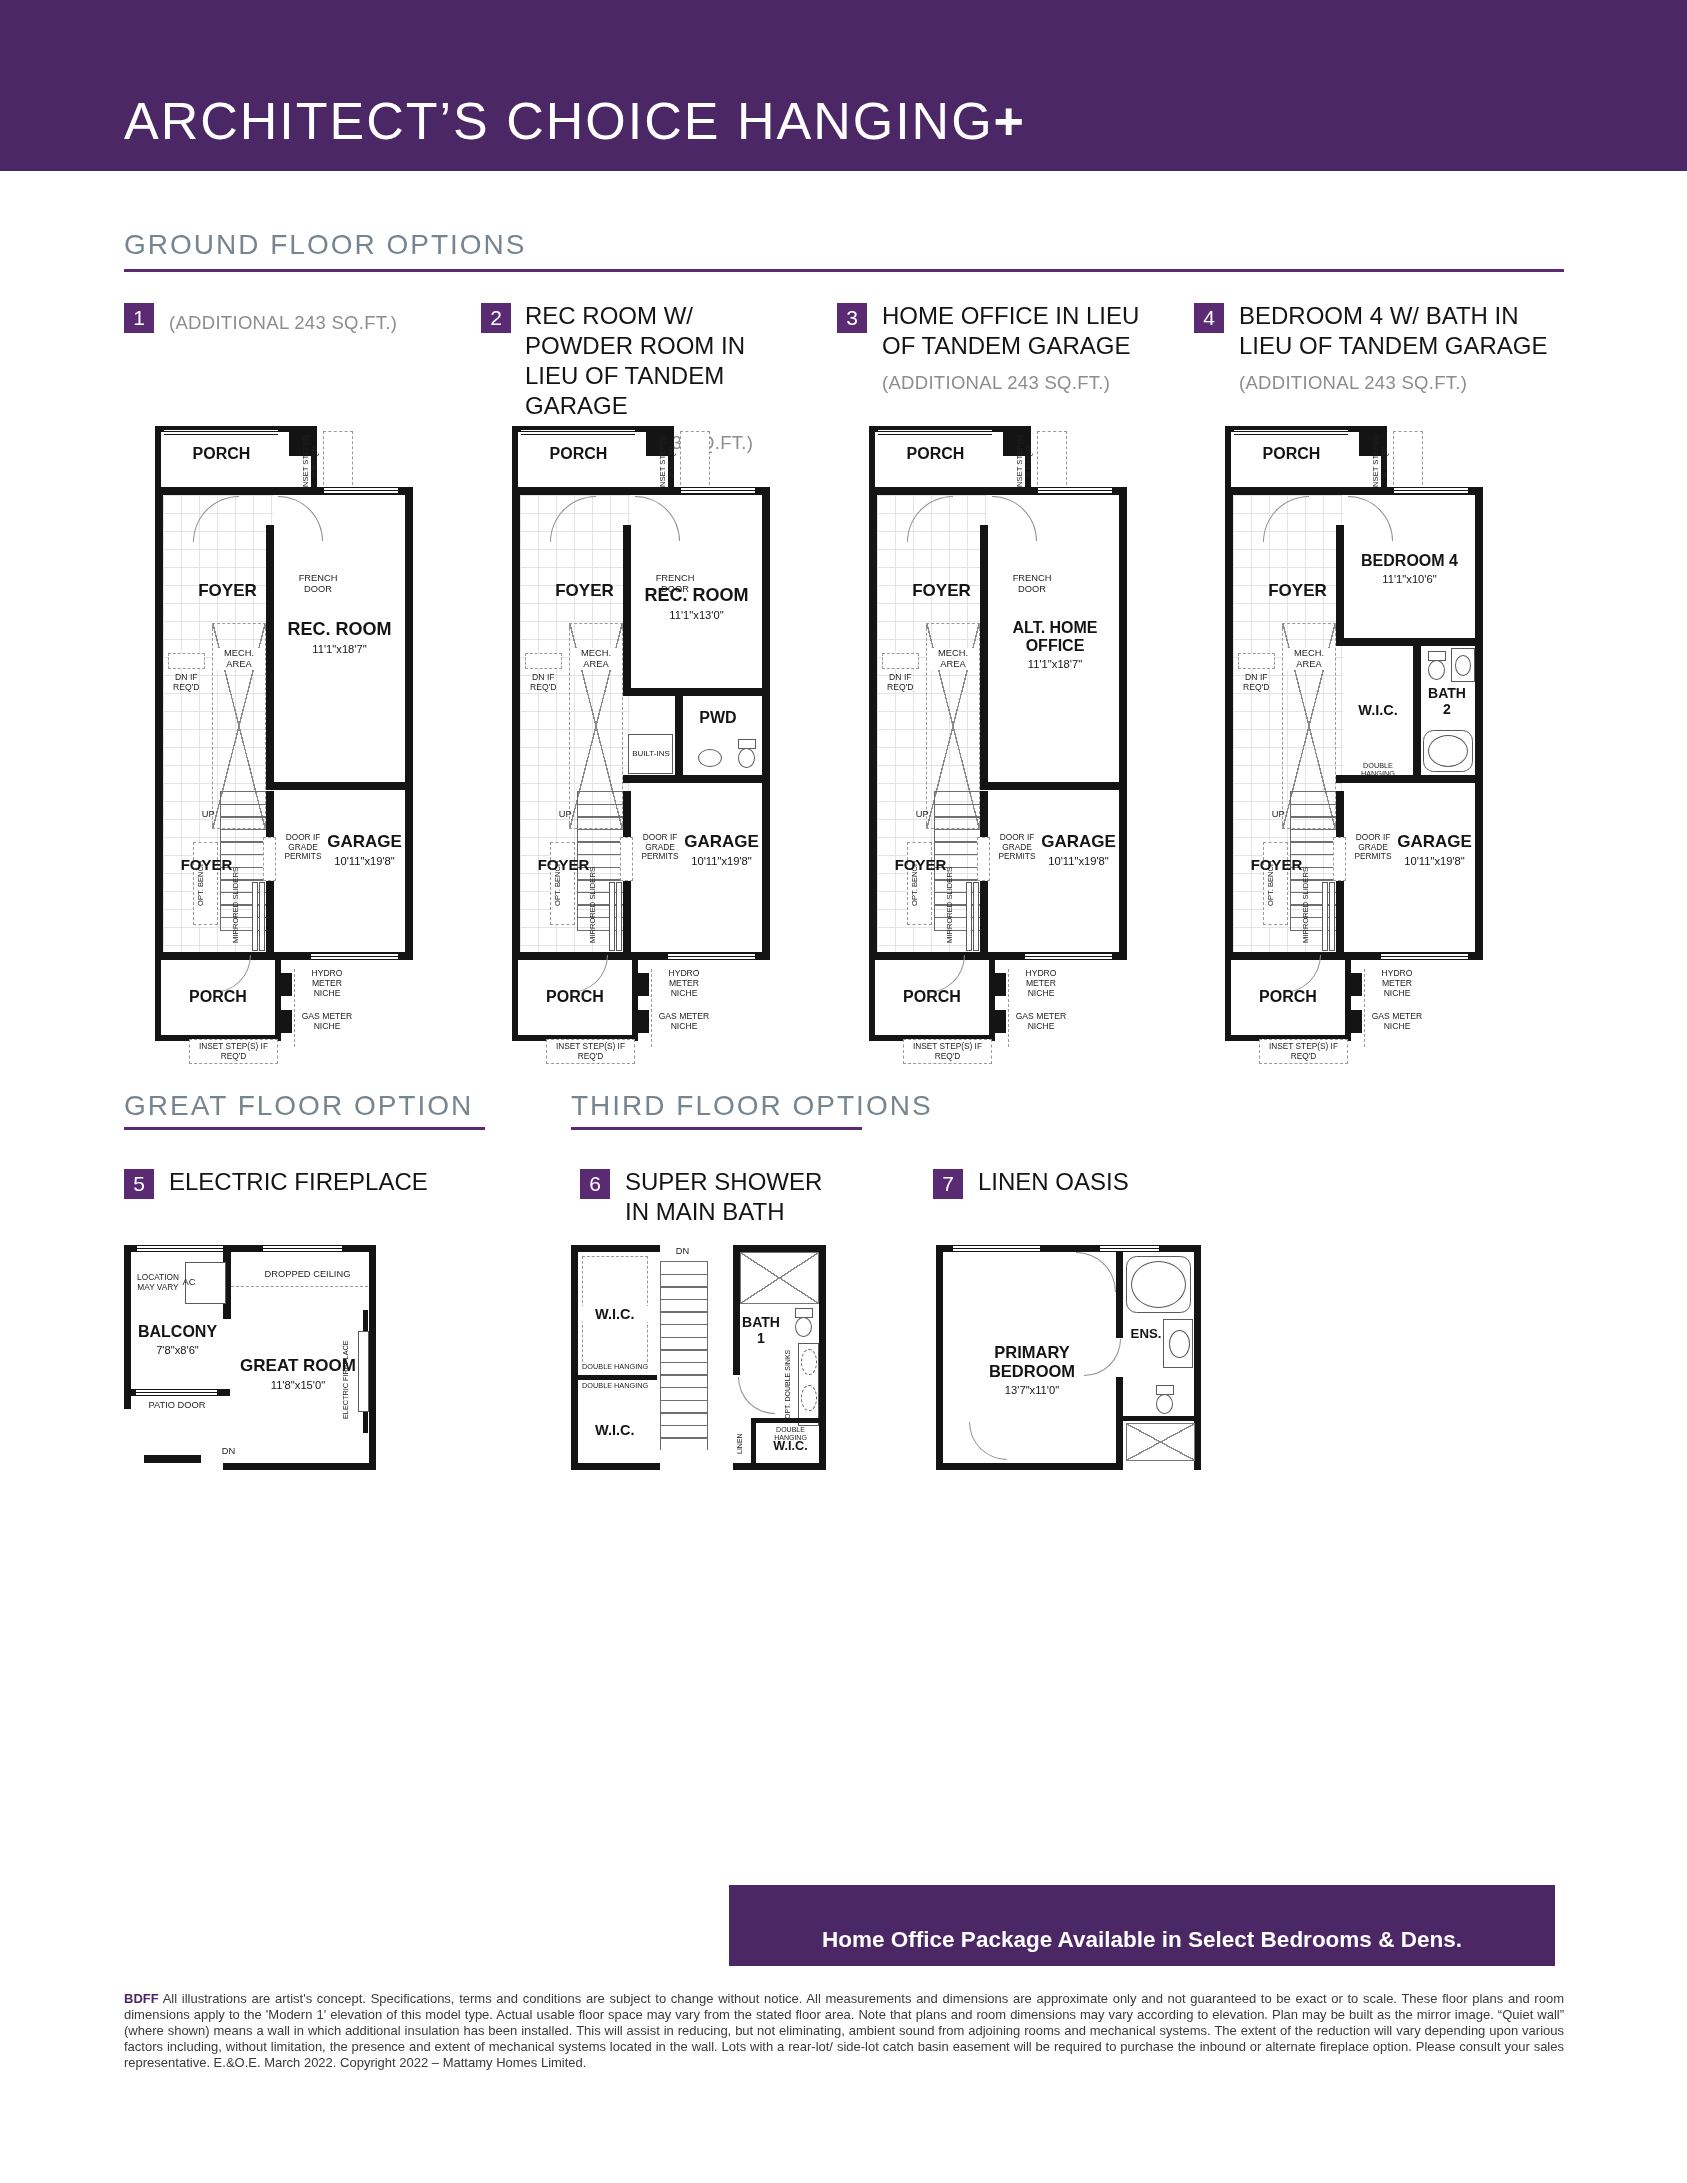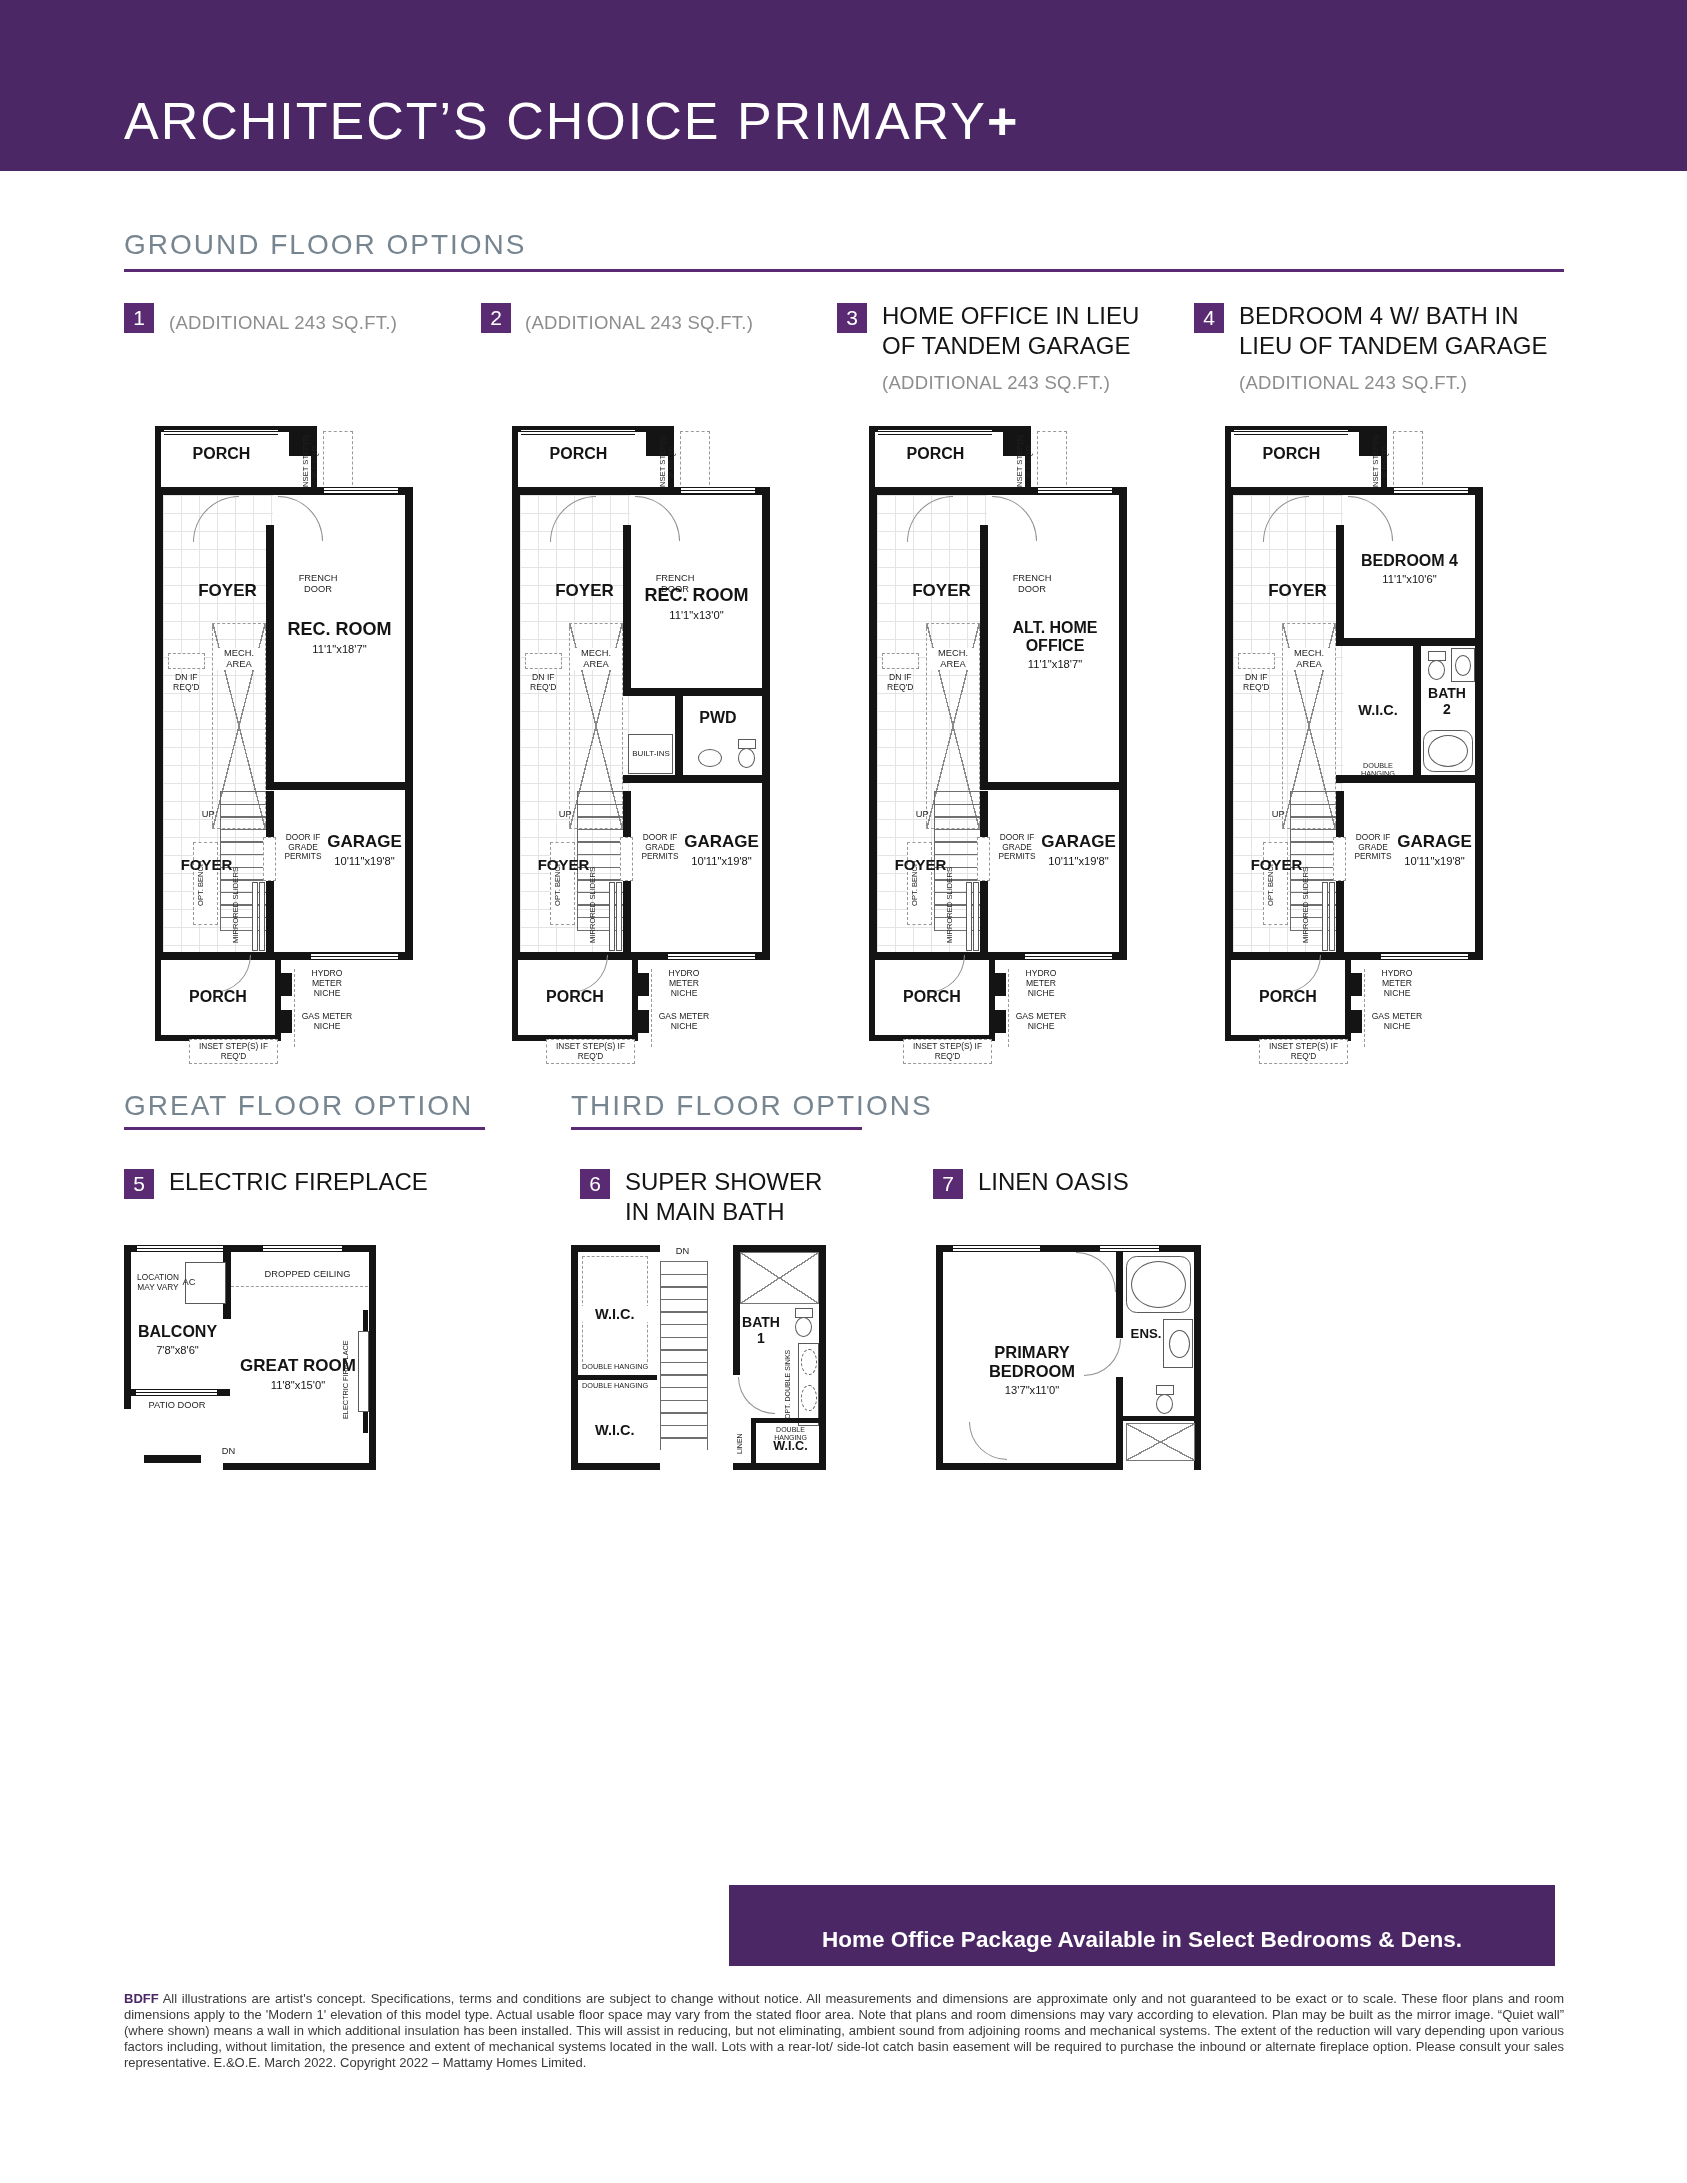--- a/index.html
+++ b/index.html
@@ -58,35 +58,35 @@
   .banner{position:absolute;left:729px;top:1885px;width:826px;height:81px;background:#4C2765;color:#fff;
           display:flex;flex-direction:column;align-items:center;justify-content:center;}
   .banner span{font-size:22.5px;font-weight:700;line-height:37px;white-space:nowrap;margin-top:28px;}
   .disc{position:absolute;left:124px;top:1978px;width:1440px;font-size:13px;line-height:16px;color:#3a3a3a;text-align:justify;}
   .disc b{color:#4C2765;}
 </style>
 </head>
 <body>
 
 <div class="hdr">
-  <div class="hdr-title"><span>ARCHITECT’S CHOICE PRIMARY</span><span class="hdr-plus">+</span></div>
+  <div class="hdr-title"><span>ARCHITECT’S CHOICE HANGING</span><span class="hdr-plus">+</span></div>
 </div>
 
 <div class="sec" style="left:124px;top:229px;">GROUND FLOOR OPTIONS</div>
 <div class="rule" style="left:124px;top:269px;width:1440px;"></div>
 
 <div class="badge" style="left:124px;top:303px;">
     <span>1</span>
   </div>
 <div class="opt-t" style="left:169px;top:301px;width:264px;"><span class="opt-n">(ADDITIONAL 243 SQ.FT.)</span></div>
 
 <div class="badge" style="left:481px;top:303px;">
     <span>2</span>
   </div>
-<div class="opt-t" style="left:525px;top:301px;width:278px;"><span class="opt-n">(ADDITIONAL 243 SQ.FT.)</span></div>
+<div class="opt-t" style="left:525px;top:301px;width:278px;"><span>REC ROOM W/ POWDER ROOM IN LIEU OF TANDEM GARAGE</span><span class="opt-n">(ADDITIONAL 243 SQ.FT.)</span></div>
 
 <div class="badge" style="left:837px;top:303px;">
     <span>3</span>
   </div>
 <div class="opt-t" style="left:882px;top:301px;width:284px;"><span>HOME OFFICE IN LIEU OF TANDEM GARAGE</span><span class="opt-n">(ADDITIONAL 243 SQ.FT.)</span></div>
 
 <div class="badge" style="left:1194px;top:303px;">
     <span>4</span>
   </div>
 <div class="opt-t" style="left:1239px;top:301px;width:311px;"><span>BEDROOM 4 W/ BATH IN LIEU OF TANDEM GARAGE</span><span class="opt-n">(ADDITIONAL 243 SQ.FT.)</span></div>

